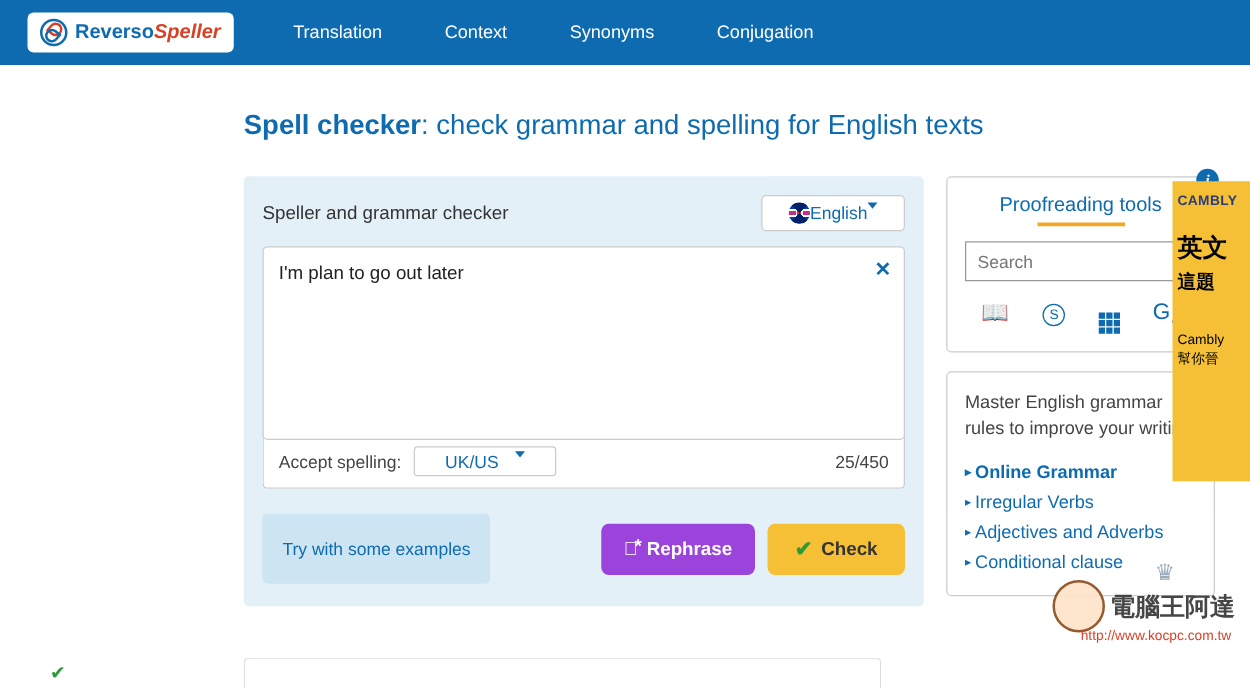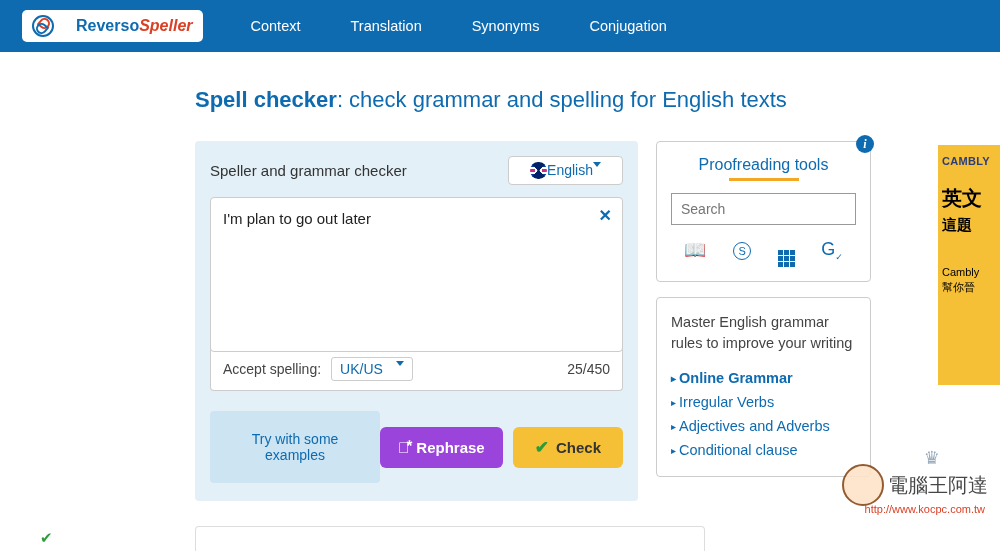--- a/index.html
+++ b/index.html
@@ -1,53 +1,53 @@
 <!DOCTYPE html>
 <html><head>
 <meta charset="utf-8">
 <style>
 * { box-sizing: border-box; margin: 0; padding: 0; }
 body { font-family: -apple-system, BlinkMacSystemFont, "Segoe UI", Arial, sans-serif; background: #fff; width: 1000px; height: 551px; overflow: hidden; position: relative; }
 
 .header { background: #0e6bb0; height: 52px; display: flex; align-items: center; padding: 0 0 0 22px; }
-.logo-box { background: #fff; border-radius: 5px; padding: 5px 10px; display: flex; align-items: center; gap: 22px; margin-right: 28px; }
+.logo-box { background: #fff; border-radius: 5px; padding: 5px 10px; display: flex; align-items: center; gap: 6px; margin-right: 28px; }
 .logo-icon { width: 22px; height: 22px; border: 2px solid #0e6bb0; border-radius: 50%; position: relative; }
 .logo-icon::before, .logo-icon::after { content: ''; position: absolute; width: 7px; height: 7px; border: 2px solid; border-radius: 50% 50% 50% 0; }
 .logo-icon::before { border-color: #d94126; top: 1px; left: 5px; transform: rotate(40deg); }
 .logo-icon::after { border-color: #0e6bb0; bottom: 1px; right: 5px; transform: rotate(220deg); }
 .logo-text1 { color: #0e6bb0; font-weight: 600; font-size: 16px; }
 .logo-text2 { color: #d94126; font-weight: 700; font-size: 16px; font-style: italic; }
 .nav { display: flex; gap: 10px; }
 .nav-item { color: #fff; font-size: 14.5px; padding: 8px 20px; cursor: pointer; font-weight: 500; }
 .chev { display:inline-block; width:0; height:0; border-left:4px solid transparent; border-right:4px solid transparent; border-top:5px solid #fff; margin-left:5px; vertical-align: middle; }
 
 .page-title { margin: 35px 0 28px 195px; font-size: 22px; font-weight: 400; }
 .pt-bold { color: #0e6bb0; font-weight: 700; }
 .pt-rest { color: #0e6bb0; }
 
 .content { display: flex; gap: 18px; padding-left: 195px; }
-.main-card { width: 443px; background: #e3f0f7; border-radius: 4px; padding: 15px 15px 18px 15px; position: relative; }
+.main-card { width: 544px; background: #e3f0f7; border-radius: 4px; padding: 15px 15px 18px 15px; position: relative; }
 .card-header { display: flex; justify-content: space-between; align-items: center; margin-bottom: 12px; }
 .card-title { color: #333; font-size: 15px; }
 .lang-select { background: #fff; border: 1px solid #ccc; border-radius: 4px; padding: 5px 21px; display: flex; gap: 0; cursor: pointer; }
 .flag-uk { width: 17px; height: 17px; border-radius: 50%; background:
   linear-gradient(to bottom, #012169 0 32%, #fff 32% 40%, #c8102e 40% 60%, #fff 60% 68%, #012169 68% 100%),
   linear-gradient(to right, #012169 0 32%, #fff 32% 40%, #c8102e 40% 60%, #fff 60% 68%, #012169 68% 100%);
   background-blend-mode: screen;
   position:relative; overflow:hidden; }
 .flag-uk::before{content:'';position:absolute;inset:0;background:conic-gradient(#012169 0 12.5%, transparent 12.5% 37.5%, #012169 37.5% 62.5%, transparent 62.5% 87.5%, #012169 87.5% 100%);}
 .lang-text { color: #0e6bb0; font-size: 14px; }
 .caret-blue { width:0; height:0; border-left:4px solid transparent; border-right:4px solid transparent; border-top:5px solid #0e6bb0; }
 
 .textbox { background: #fff; border: 1px solid #ccc; border-radius: 4px; min-height: 155px; padding: 12px; position: relative; font-size: 15px; color: #222; }
 .close-x { position: absolute; top: 8px; right: 10px; color: #0e6bb0; font-size: 16px; cursor: pointer; font-weight: bold; }
 
 .spelling-row { background: #fff; border: 1px solid #ccc; border-top: none; border-radius: 0 0 4px 4px; padding: 9px 12px; display: flex; align-items: center; justify-content: space-between; font-size: 14px; color: #444; margin-top: -4px; }
 .spelling-left { display: flex; align-items: center; gap: 10px; }
-.ukus-sel { border: 1px solid #ccc; border-radius: 3px; padding: 3px 8px; color: #0e6bb0; display: flex; align-items: flex-start; gap: 13px; cursor: pointer; }
+.ukus-sel { border: 1px solid #ccc; border-radius: 3px; padding: 3px 24px; color: #0e6bb0; display: flex; align-items: flex-start; gap: 13px; cursor: pointer; }
 
 .bottom-row { display: flex; justify-content: space-between; align-items: center; margin-top: 20px; }
 .examples-btn { background: #cde4f2; color: #0e6bb0; padding: 20px 16px; border-radius: 4px; font-size: 14px; cursor: pointer; border: none; }
 .action-btns { display: flex; gap: 10px; }
 .rephrase-btn { background: #9b44db; color: #fff; padding: 10px 18px; border-radius: 6px; font-size: 15px; font-weight: 600; cursor: pointer; border: none; display: flex; align-items: center; gap: 7px; }
 .wand-icon { font-size: 15px; }
 .check-btn { background: #f5c036; color: #333; padding: 10px 22px; border-radius: 6px; font-size: 15px; font-weight: 700; cursor: pointer; border: none; display: flex; align-items: center; gap: 7px; }
 .check-ico { color: #2e9b3a; font-weight: bold; font-size: 17px; }
 
 .sidebar { width: 215px; display: flex; flex-direction: column; gap: 15px; }
@@ -68,38 +68,38 @@
 .tri { color: #0e6bb0; font-size: 10px; }
 
 .ad-strip { position: absolute; right: 0; top: 145px; width: 62px; height: 240px; background: #f5c036; padding: 10px 4px; overflow: hidden; }
 .ad-logo { color: #2a3d7a; font-weight: 900; font-size: 11px; letter-spacing: 0.3px; }
 .ad-big { font-size: 20px; font-weight: 900; margin-top: 18px; font-family: Liberation Mono, monospace; }
 .ad-med { font-size: 15px; font-weight: 700; margin-top: 4px; }
 .ad-sm { font-size: 11px; margin-top: 30px; line-height:1.4; }
 
 .watermark { position: absolute; right: 12px; bottom: 45px; display: flex; align-items: center; gap: 4px; opacity: 0.9; }
 .wm-face { width: 42px; height: 42px; background: #fde4c8; border: 2px solid #8a4a1a; border-radius: 50%; position: relative; }
-.wm-text1 { font-size: 20px; font-weight: 400; color: #333; text-shadow: 0 0 2px #fff; }
+.wm-text1 { font-size: 20px; font-weight: 700; color: #333; text-shadow: 0 0 2px #fff; }
 .wm-text2 { font-size: 11px; color: #d94126; position: absolute; right: 15px; bottom: 36px; }
 .wm-crown { position:absolute; right:60px; bottom:82px; color:#9ab; font-size:18px;}
 
 .result-strip { position:absolute; left:195px; bottom:0; width:510px; height:25px; border:1px solid #ddd; border-bottom:none; border-radius:4px 4px 0 0; background:#fff; }
 .result-check{ position:absolute; left:40px; bottom:4px; color:#2e9b3a; font-size:15px;}
 </style>
 </head>
 <body>
 
 <div class="header">
   <div class="logo-box">
     <span class="logo-icon"></span>
     <span><span class="logo-text1">Reverso</span><span class="logo-text2">Speller</span></span>
   </div>
   <nav class="nav">
+    <div class="nav-item">Translation</div>
     <div class="nav-item">Context</div>
-    <div class="nav-item">Translation</div>
     <div class="nav-item">Synonyms</div>
     <div class="nav-item">Conjugation</div>
   </nav>
 </div>
 
 <h1 class="page-title">
   <span class="pt-bold">Spell checker</span><span class="pt-rest">: check grammar and spelling for English texts</span>
 </h1>
 
 <div class="content">

